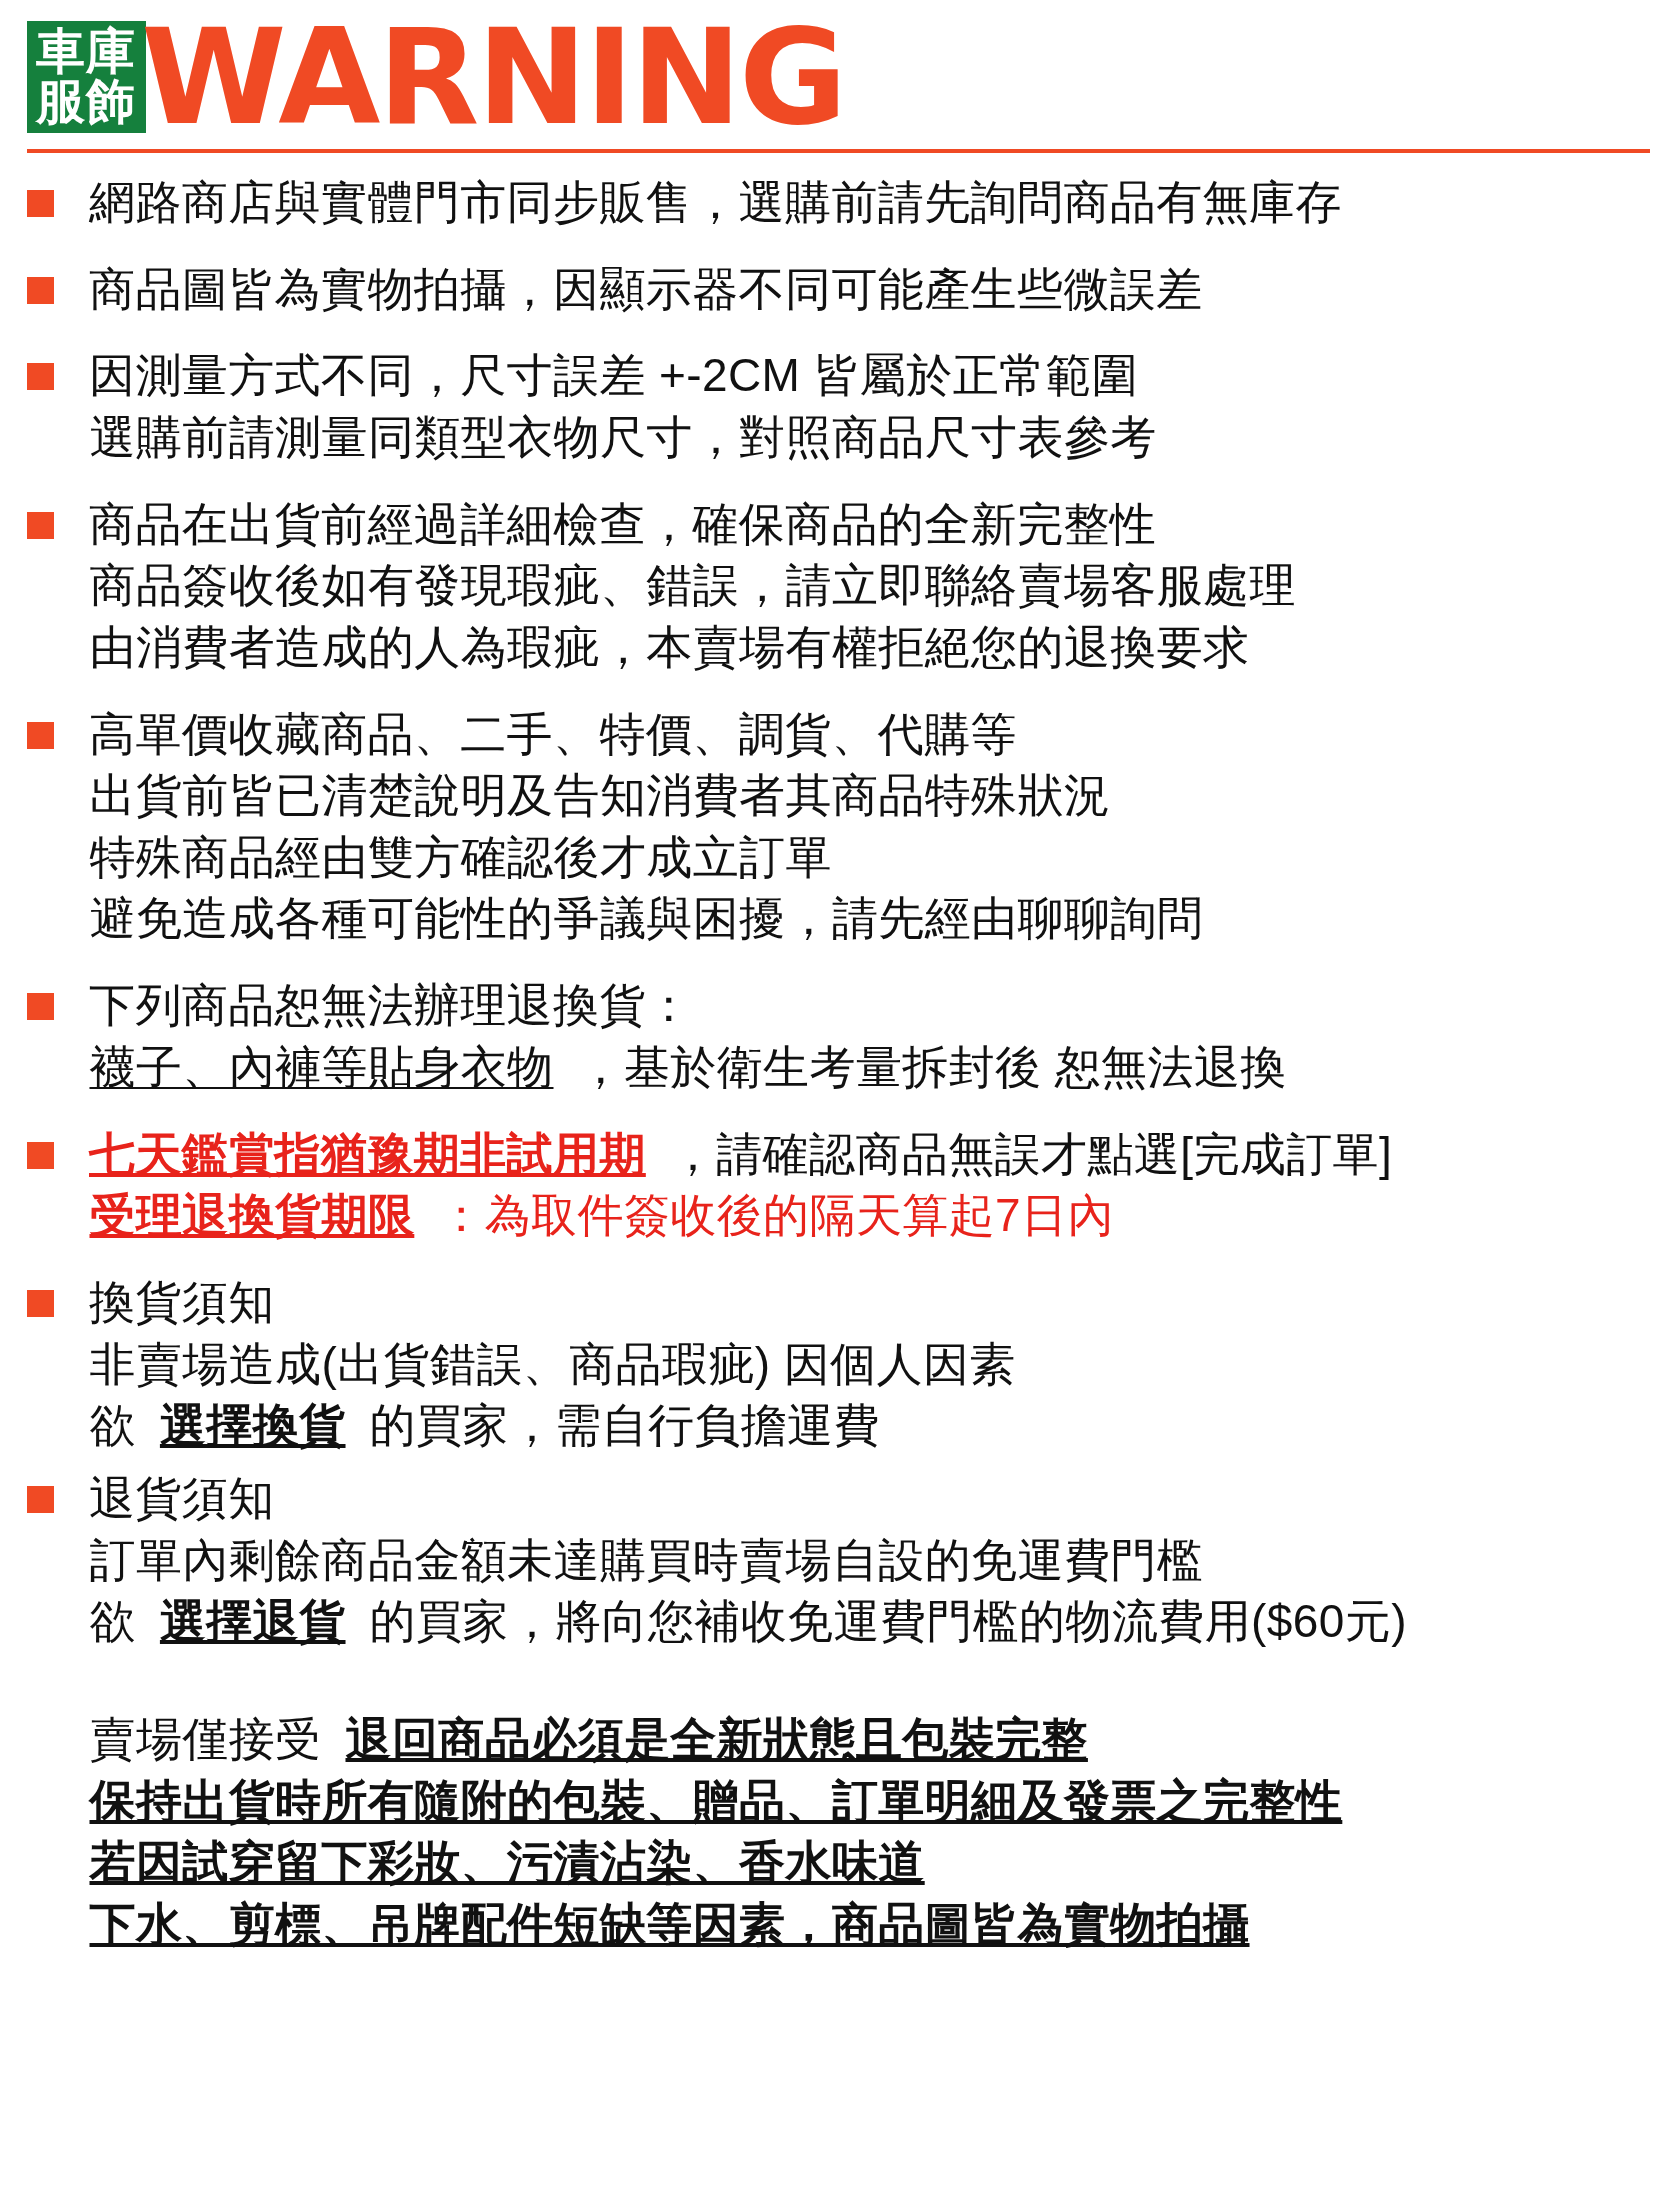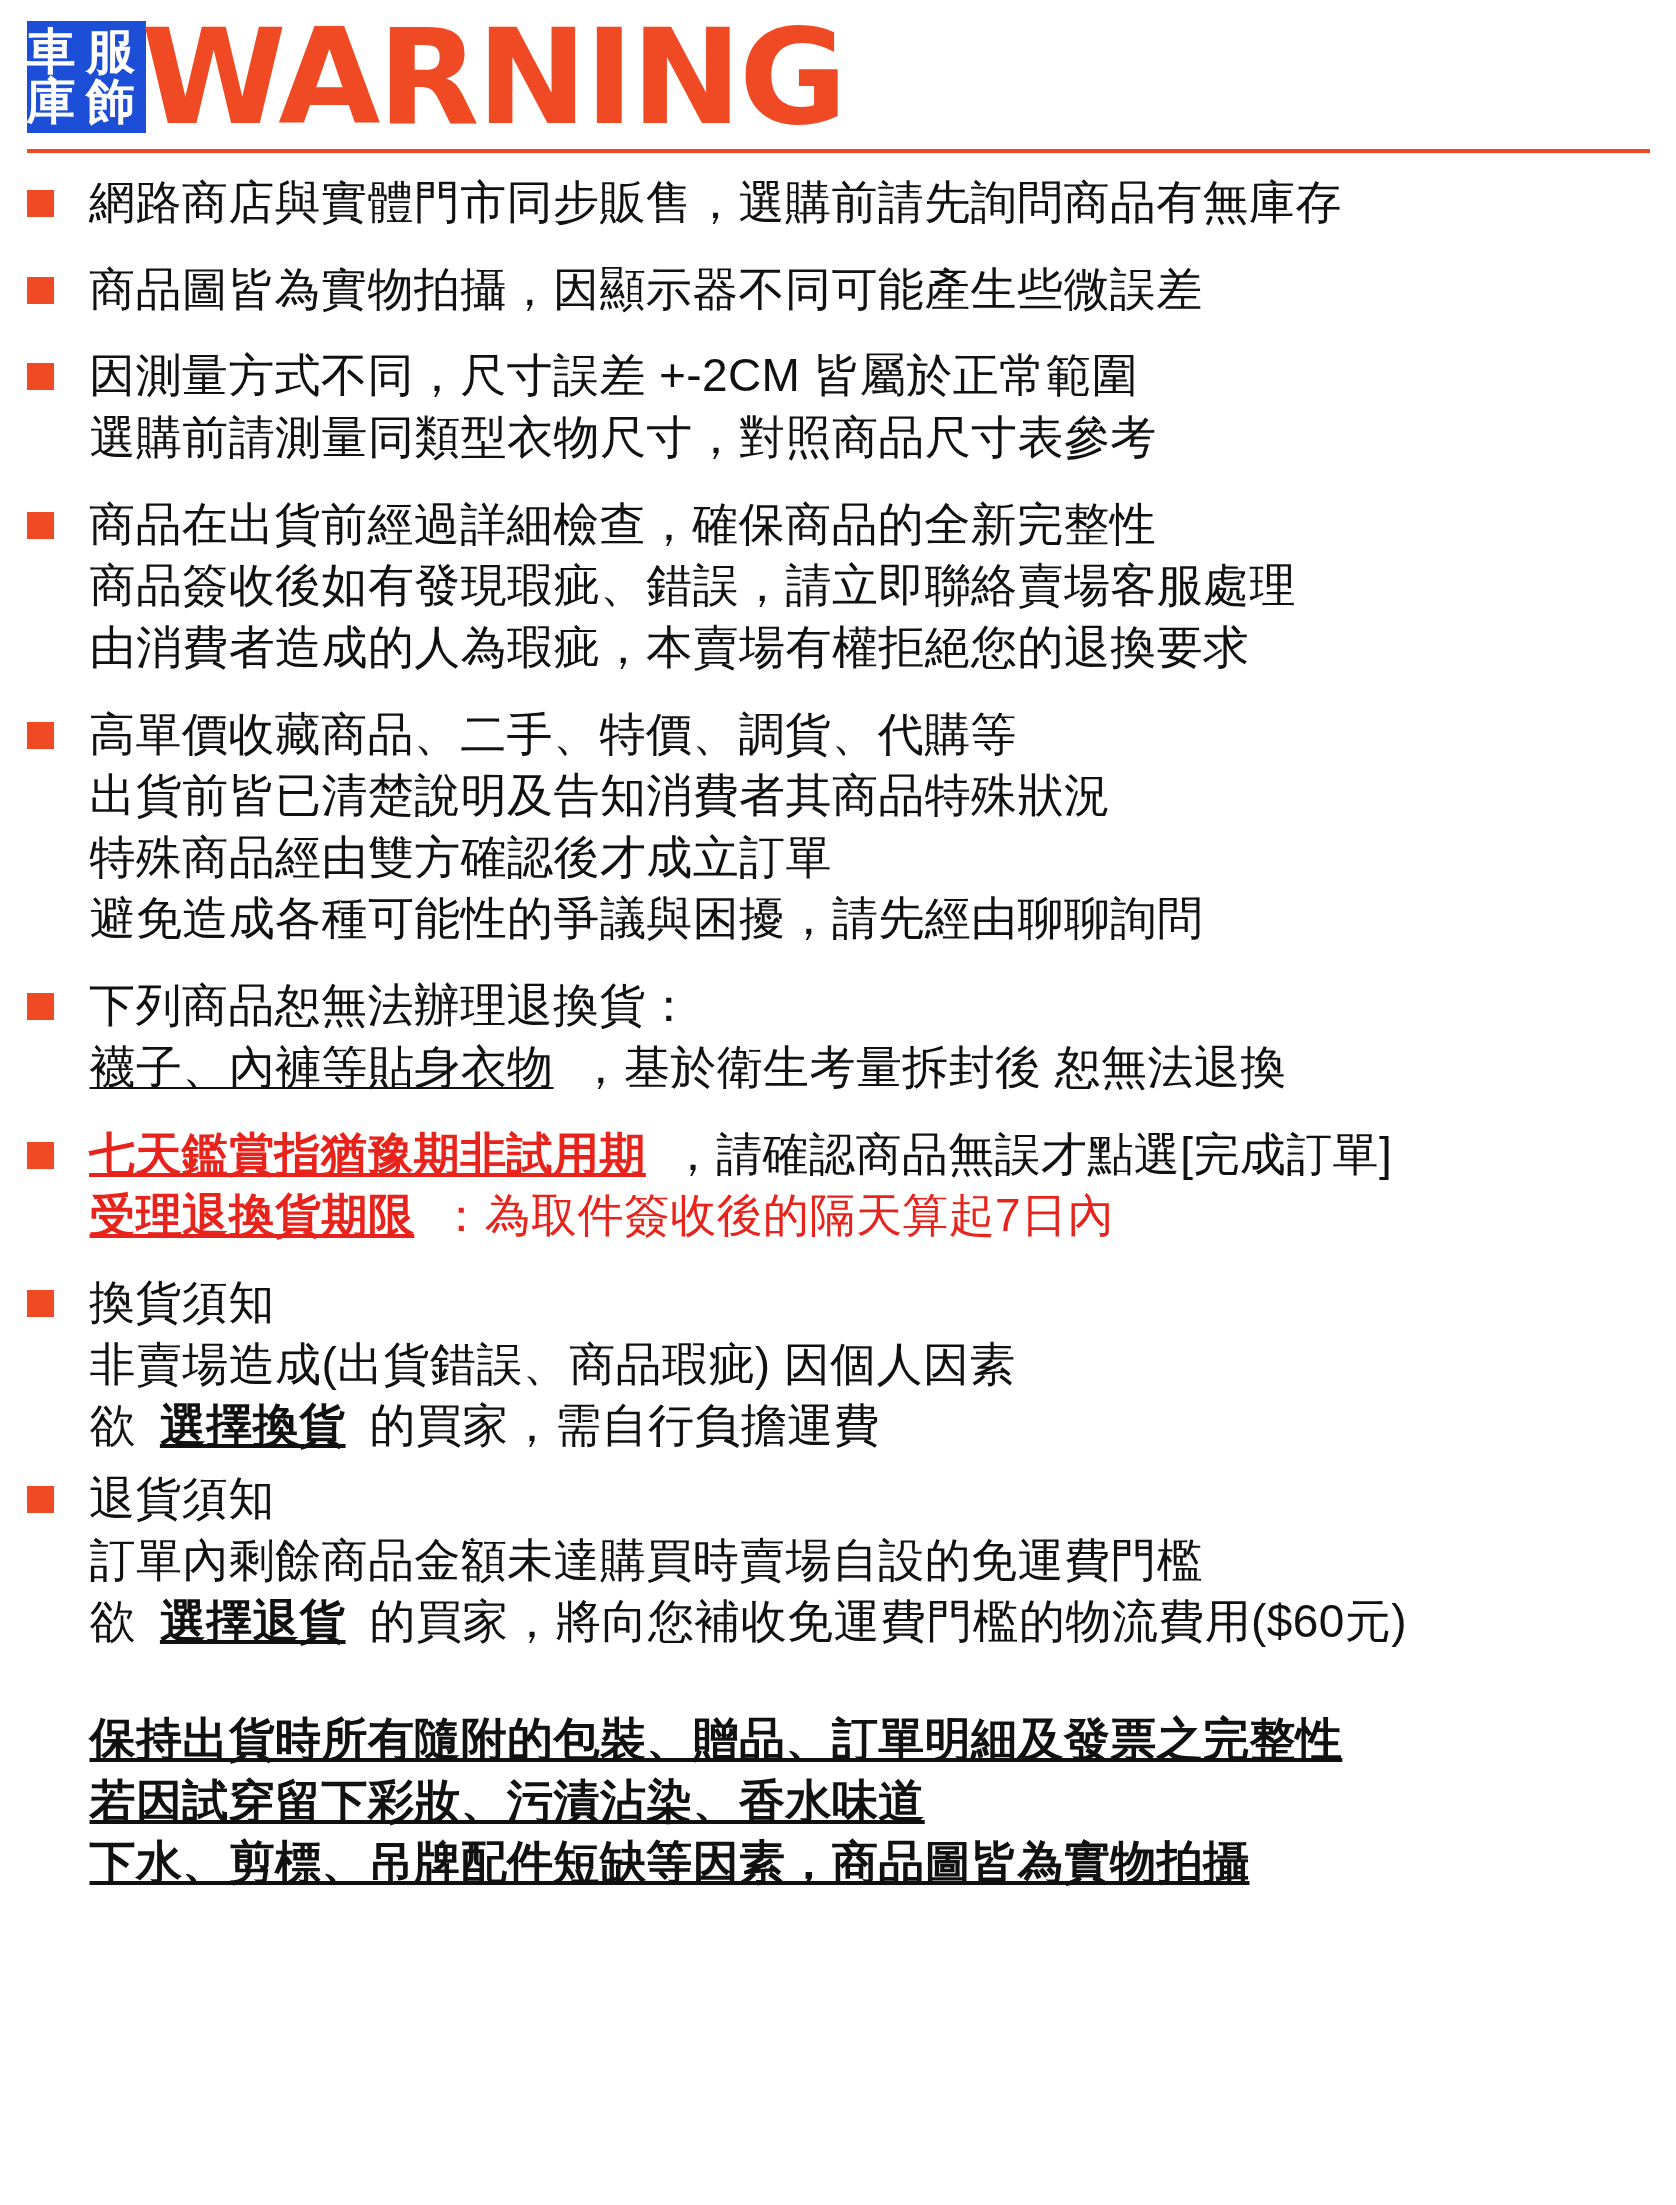--- a/index.html
+++ b/index.html
@@ -25,24 +25,24 @@
   
   .header {
     display: flex;
     align-items: flex-start;
     height: 132px;
     margin-bottom: 8.8px;
   }
   .logo-badge {
     width: 119px;
     height: 112px;
-    background: #1d4ed8;
+    background: #15803d;
     color: #ffffff;
     display: flex;
-    flex-direction: row;
+    flex-direction: column;
     align-items: center;
     justify-content: center;
     font-weight: bold;
     line-height: 1.02;
     letter-spacing: 0.9px;
     flex: none;
     margin-top: 3.5px;
   }
   .logo-badge span {
     font-size: 49px;
@@ -246,20 +246,25 @@
       <span class="txt b">選擇退貨</span>
       <span class="txt">的買家，將向您補收免運費門檻的物流費用($60元)</span>
     </div>
   </div>
 
   <div class="spacer-lg"></div>
 
   <div class="block">
     <div class="line">
       <span class="indent"></span>
+      <span class="txt">賣場僅接受</span>
+      <span class="txt b">退回商品必須是全新狀態且包裝完整</span>
+    </div>
+    <div class="line">
+      <span class="indent"></span>
       <span class="txt b">保持出貨時所有隨附的包裝、贈品、訂單明細及發票之完整性</span>
     </div>
     <div class="line">
       <span class="indent"></span>
       <span class="txt b">若因試穿留下彩妝、污漬沾染、香水味道</span>
     </div>
     <div class="line">
       <span class="indent"></span>
       <span class="txt b">下水、剪標、吊牌配件短缺等因素，商品圖皆為實物拍攝</span>
     </div>

